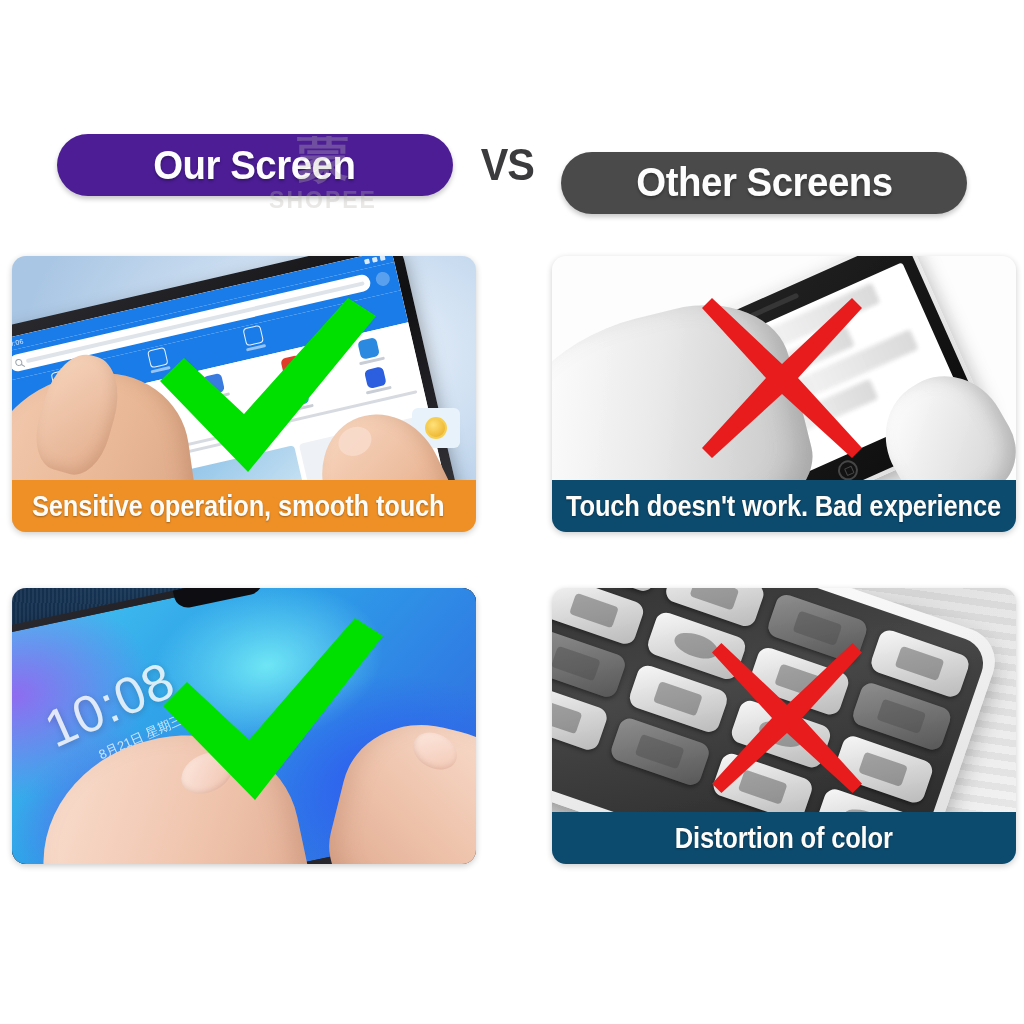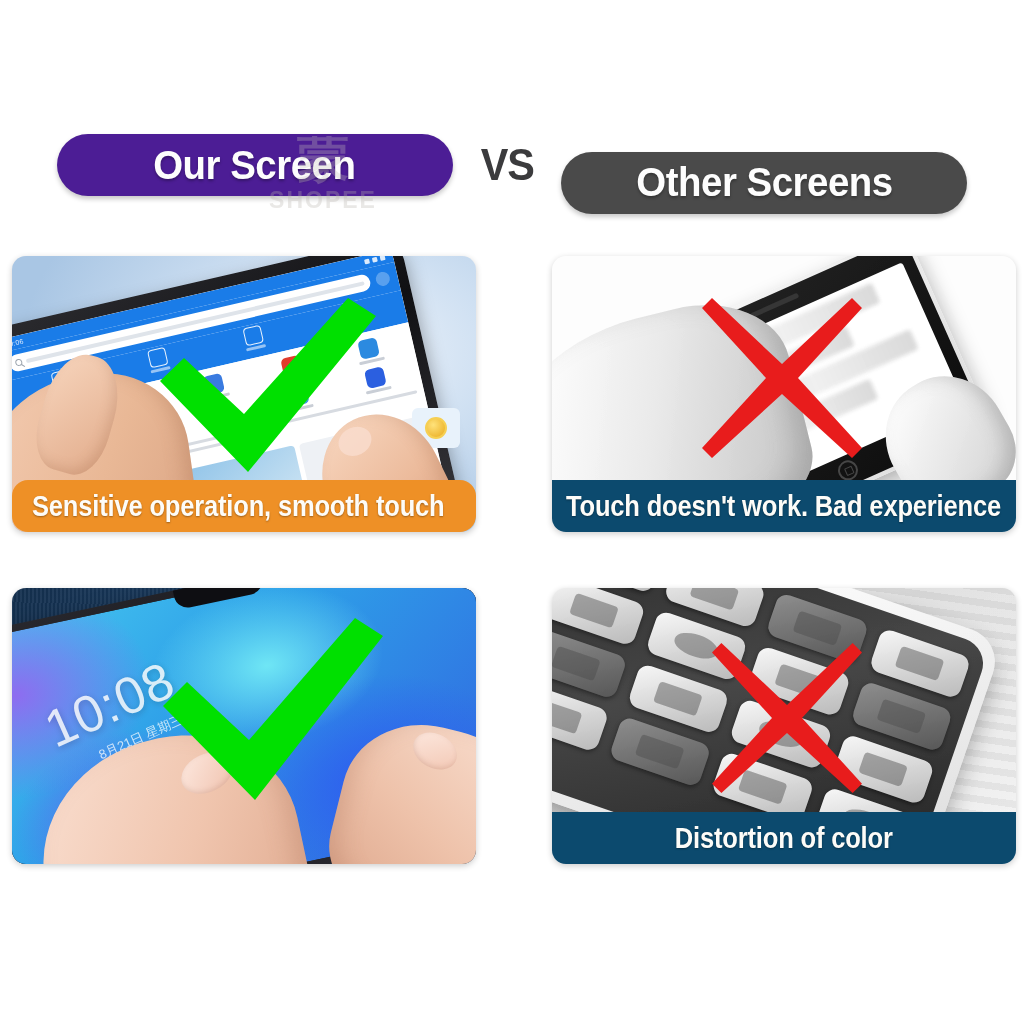--- a/index.html
+++ b/index.html
@@ -115,21 +115,21 @@
     font-weight:bold;
     color:#fdfcf8;
     white-space:nowrap;
     transform:scaleX(.88);
     transform-origin:left center;
     letter-spacing:-0.2px;
     text-shadow:0 1px 2px rgba(0,0,0,.35);
   }
   .caption.center{ justify-content:center;margin-top:8px; }
   .caption.center span{ transform-origin:center center; }
-  .caption.orange{ background:#ee9026; padding-left:20px;border-radius:16px; }
+  .caption.orange{ background:#ee9026; padding-left:20px; }
   .caption.dark{ background:#0c4a6e; padding-left:14px; }
   .caption.dark.center{ padding-left:0; }
 
   
   .mark{
     position:absolute;
     z-index:30;
     pointer-events:none;
   }
   .check-tl{ left:140px; top:30px; width:230px; height:195px; }

